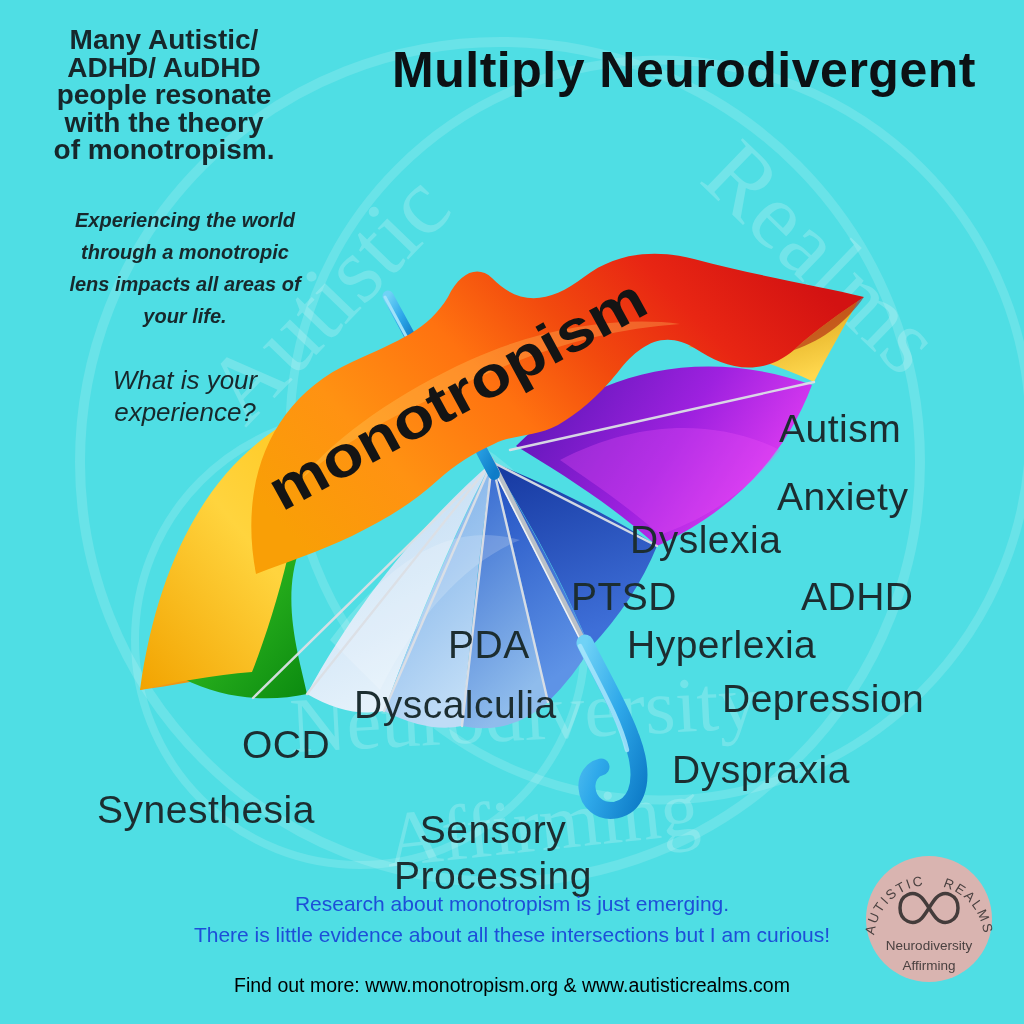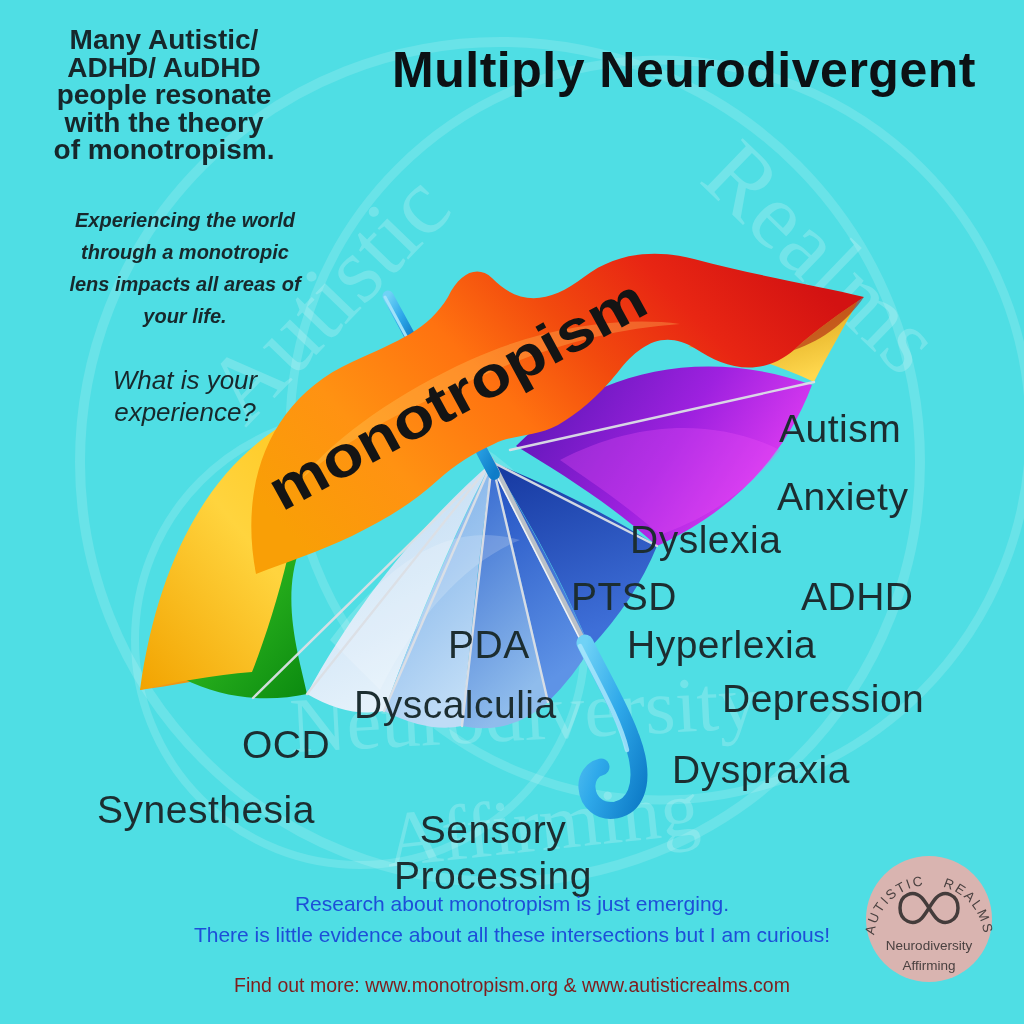--- a/index.html
+++ b/index.html
@@ -8,21 +8,21 @@
     background:#4FDEE4;
     font-family:"Liberation Sans", sans-serif;
   }
   #scene{position:absolute;left:0;top:0;width:1024px;height:1024px;}
   .tblock{position:absolute;text-align:center;color:#14262b;}
   #intro-block{left:38px;top:26px;width:252px;font-size:28px;font-weight:bold;line-height:27.5px;color:#16272b;}
   #title-block{left:358px;top:40px;width:652px;font-size:50px;font-weight:bold;line-height:61px;color:#0c1114;letter-spacing:.5px;}
   #lens-block{left:6px;top:204px;width:358px;font-size:20px;font-weight:bold;font-style:italic;line-height:32px;color:#17282c;}
   #question-block{left:55px;top:364px;width:260px;font-size:26px;font-weight:normal;font-style:italic;line-height:32px;color:#17282c;}
   #research-block{left:112px;top:888px;width:800px;font-size:21px;font-weight:400;line-height:31px;color:#1d4ed8;}
-  #findout-line{left:162px;top:974px;width:700px;font-size:19.5px;font-weight:400;color:#7f1d1d;}
+  #findout-line{left:162px;top:974px;width:700px;font-size:19.5px;font-weight:400;color:#000000;}
   .condition{
     position:absolute;font-size:39px;font-weight:400;line-height:1.18;
     color:#1c2d30;white-space:nowrap;letter-spacing:.5px;
   }
   .condition.wrap{white-space:normal;text-align:center;margin-top:48px;}
 </style>
 </head>
 <body>
 
 <div id="canvas">

